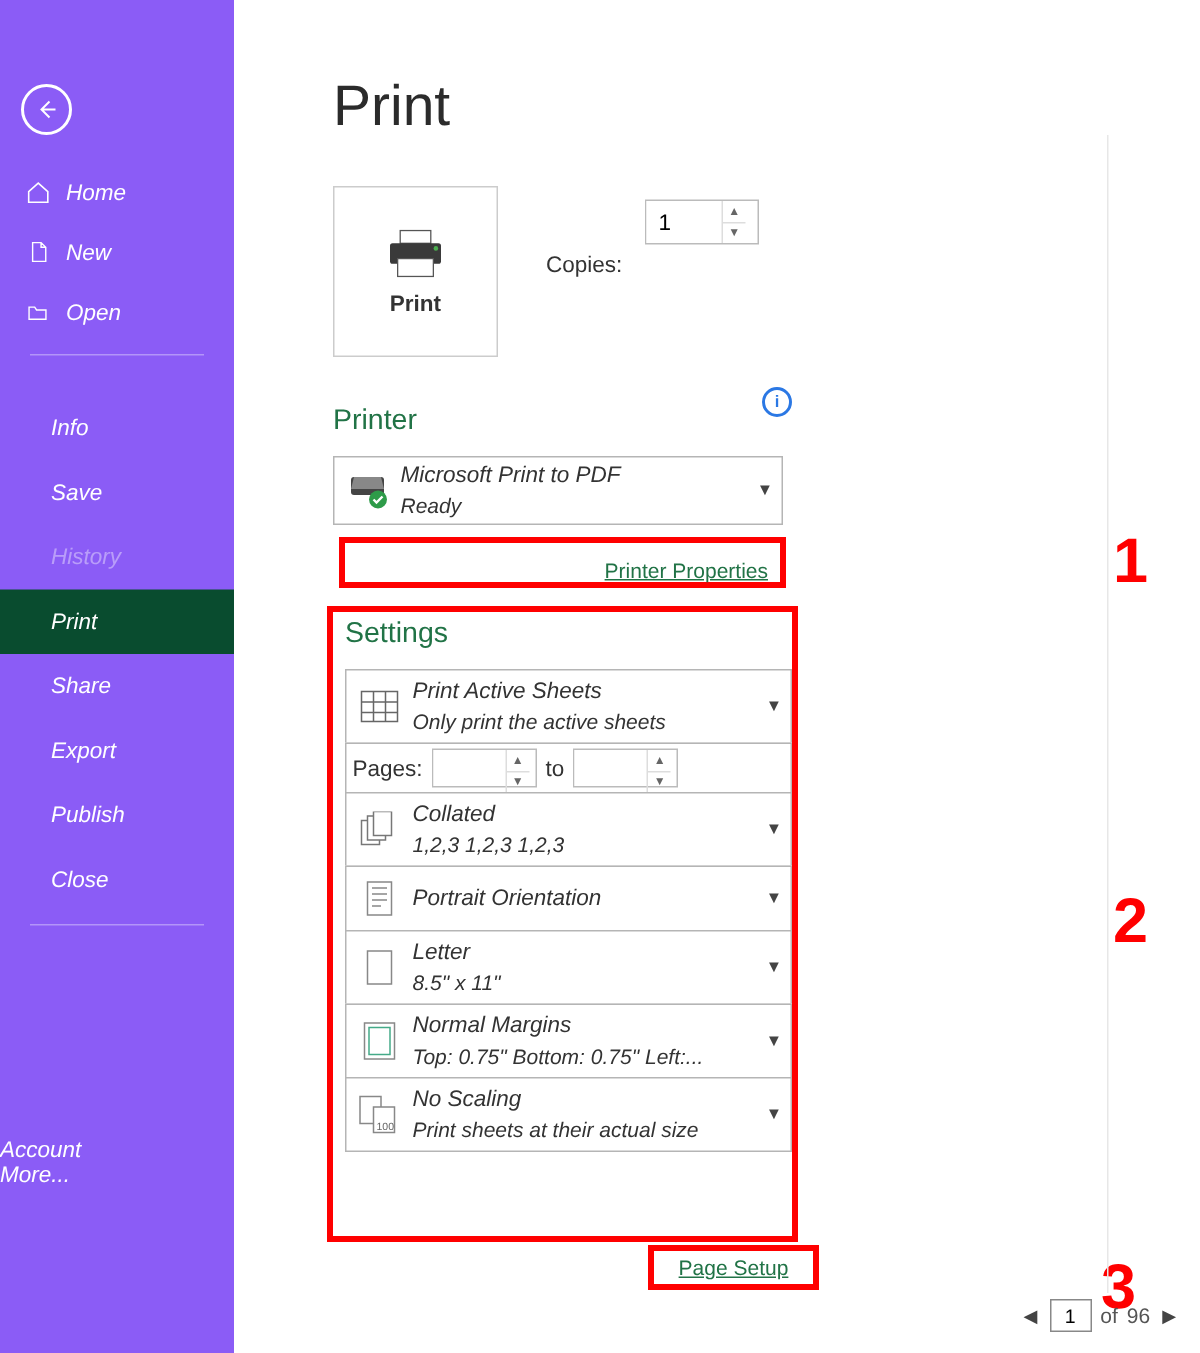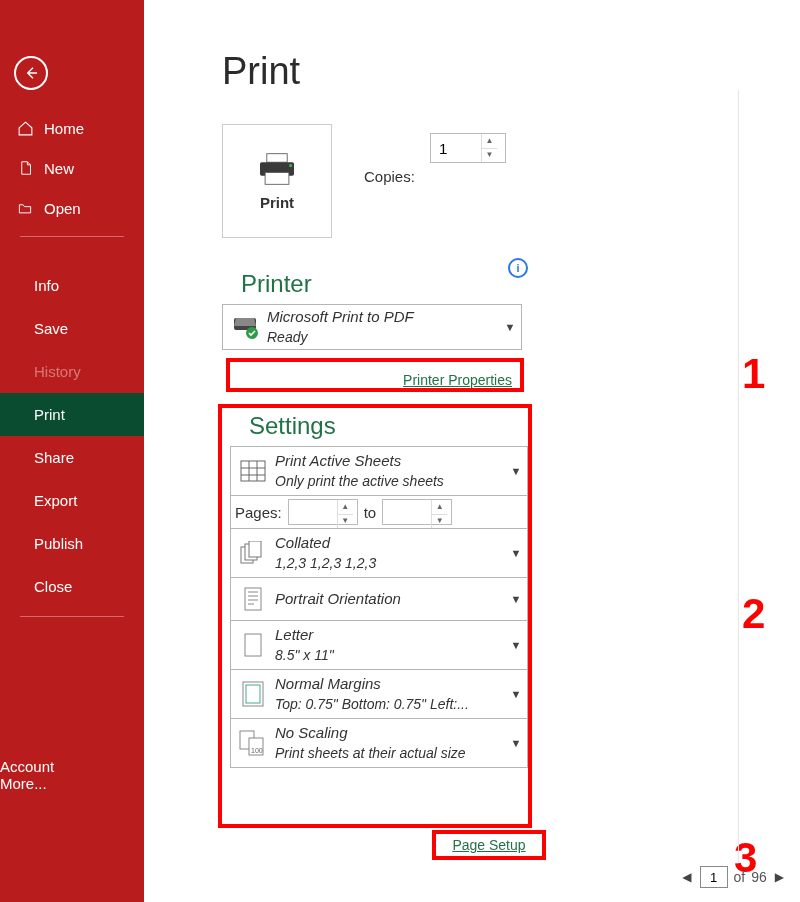--- a/index.html
+++ b/index.html
@@ -2,22 +2,22 @@
 <html><head>
 <meta charset="utf-8">
 <style>
   * { box-sizing: border-box; }
   html, body { margin:0; padding:0; font-family:"Segoe UI",Arial,sans-serif; font-size:15px; color:#333; }
   body { width:800px; height:902px; overflow:hidden; background:#fff; position:relative; }
 
   .doc-title { position:absolute; top:6px; right:14px; font-size:14px; }
 
   
-  .sidebar { position:absolute; left:0; top:0; width:144px; height:902px;
-             background:#b91c1c; color:#fff; }
+  .sidebar { position:absolute; left:0; top:0; width:156px; height:902px;
+             background:#8b5cf6; color:#fff;font-style:italic; }
   .back-btn { position:absolute; top:56px; left:14px; width:34px; height:34px;
               border:2px solid #fff; border-radius:50%; display:flex;
               justify-content:center; align-items:center; cursor:pointer; }
   .back-btn svg { stroke:#fff; }
   .nav1 { position:absolute; top:108px; left:0; width:100%; }
   .nav-item { display:flex; align-items:center; gap:10px; padding:11px 16px; cursor:pointer; }
   .nav-item .ic { width:18px; height:18px; display:flex; justify-content:center; align-items:center; }
   .nav-item .ic svg { stroke:#fff; }
   .nav-item span { color:#fff; font-size:15px; }
   .hr { border:none; border-top:1px solid rgba(255,255,255,.35); margin:8px 20px; }
@@ -44,21 +44,21 @@
   .spinner { width:16px; height:28px; display:flex; flex-direction:column; border-left:1px solid #ddd; }
   .spinner .sp { flex:1; display:flex; justify-content:center; align-items:center; cursor:pointer;
                  font-size:8px; color:#666; line-height:1; }
   .spinner .sp:first-child { border-bottom:1px solid #ddd; }
 
   .info-circle { position:absolute; top:258px; left:336px; width:20px; height:20px;
                  border:2px solid #2b78e4; border-radius:50%; color:#2b78e4;
                  display:flex; justify-content:center; align-items:center;
                  font-size:11px; font-weight:bold; cursor:pointer; }
 
-  .section-h { position:absolute; left:50px; font-size:24px; color:#217346;margin-left:19px; }
+  .section-h { position:absolute; left:50px; font-size:19px; color:#217346; }
   #h-printer { top:270px; }
   #h-settings { top:412px; left:54px; }
 
   
   .dd { position:absolute; border:1px solid #b5b5b5; background:#fff;
         display:flex; align-items:center; cursor:pointer; }
   .dd .ddicon { width:44px; display:flex; justify-content:center; align-items:center; flex:none; }
   .dd .ddtext { flex:1; display:flex; flex-direction:column; justify-content:center; line-height:1.35; padding:4px 0;font-style:italic; }
   .dd .ddtext .t1 { font-size:15px; }
   .dd .ddtext .t2 { font-size:14px; color:#333; }

